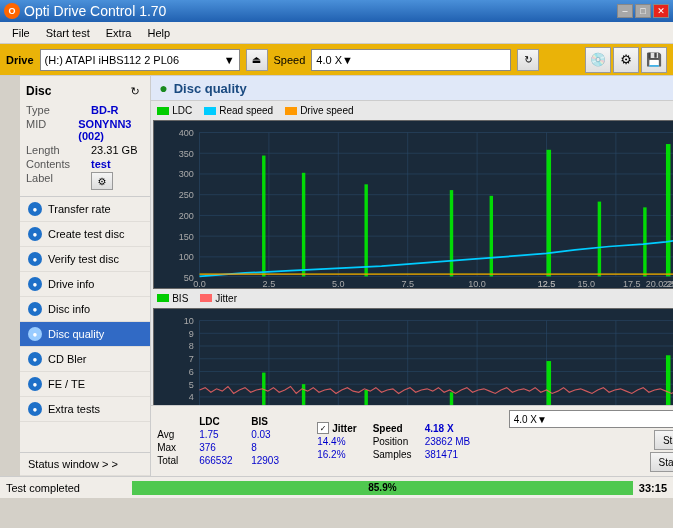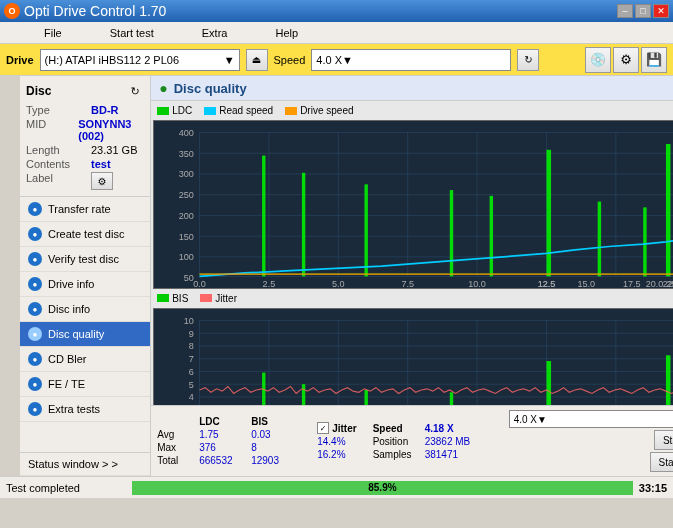--- a/index.html
+++ b/index.html
@@ -11,24 +11,24 @@
     .title-bar-icon { width: 16px; height: 16px; background: #ff6600; border-radius: 50%; display: flex; align-items: center; justify-content: center; font-size: 9px; font-weight: bold; }
     .title-bar-text { font-size: 14px; font-weight: normal; }
     .title-bar-controls { display: flex; gap: 2px; }
     .title-btn { width: 16px; height: 14px; background: #c0c0c0; border: 1px solid #888; font-size: 9px; display: flex; align-items: center; justify-content: center; cursor: pointer; }
     .title-btn.close { background: #e8241c; color: white; }
     .title-btn.max { background: #a8a8a8; }
     .title-btn.min { background: #a8a8a8; }
 
     
     .menu-bar { background: #f0ede8; height: 22px; display: flex; align-items: center; padding: 0 4px; border-bottom: 1px solid #ccc; }
-    .menu-item { padding: 2px 8px; font-size: 11px; cursor: pointer; color: #000; margin-left: 32px; }
-
-    
-    .drive-bar { background: #fde047; height: 32px; display: flex; align-items: center; padding: 2px 6px; gap: 6px; border-bottom: 1px solid #ccc; }
+    .menu-item { padding: 2px 8px; font-size: 11px; cursor: pointer; color: #000; }
+
+    
+    .drive-bar { background: #eab308; height: 32px; display: flex; align-items: center; padding: 2px 6px; gap: 6px; border-bottom: 1px solid #ccc; }
     .drive-label { font-size: 11px; color: #000; font-weight: bold; }
     .drive-select { height: 22px; font-size: 11px; border: 1px solid #888; background: white; padding: 0 4px; min-width: 200px; display: flex; align-items: center; }
     .drive-select-text { flex: 1; }
     .drive-btn { width: 22px; height: 22px; background: linear-gradient(to bottom, #f5f5f5, #ddd); border: 1px solid #999; display: flex; align-items: center; justify-content: center; cursor: pointer; font-size: 10px; }
     .speed-label { font-size: 11px; }
     .toolbar-icons { margin-left: auto; display: flex; gap: 2px; }
     .toolbar-icon { width: 26px; height: 26px; background: linear-gradient(to bottom, #f5f5f5, #e0e0e0); border: 1px solid #999; display: flex; align-items: center; justify-content: center; cursor: pointer; font-size: 13px; }
 
     
     .main-content { display: flex; height: calc(528px - 22px - 22px - 32px - 30px - 22px); padding-left: 20px; }

